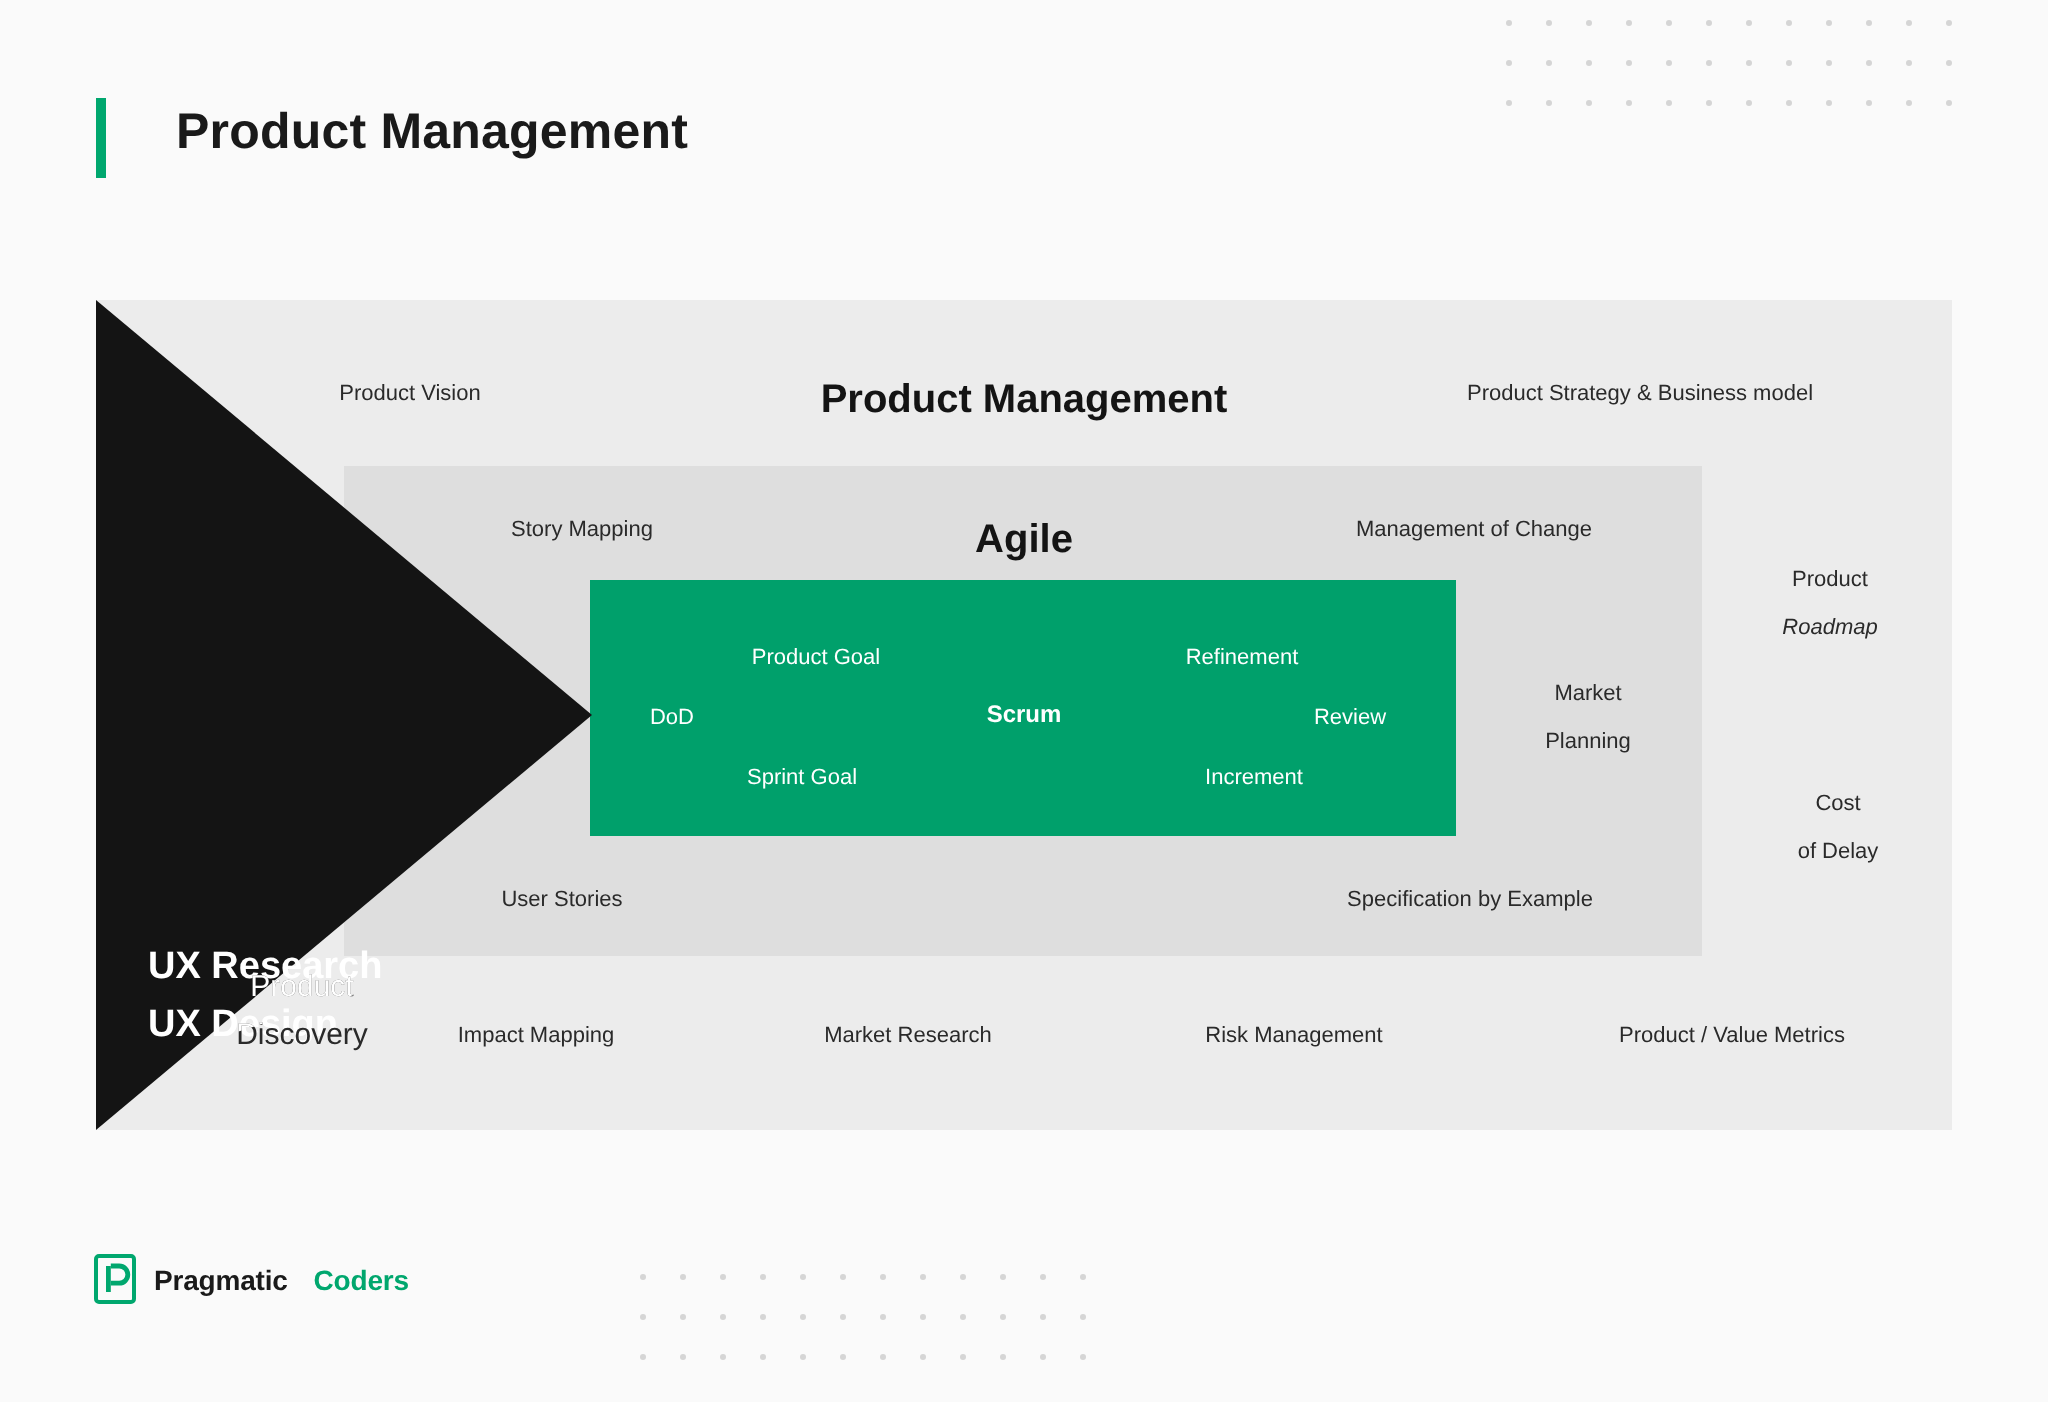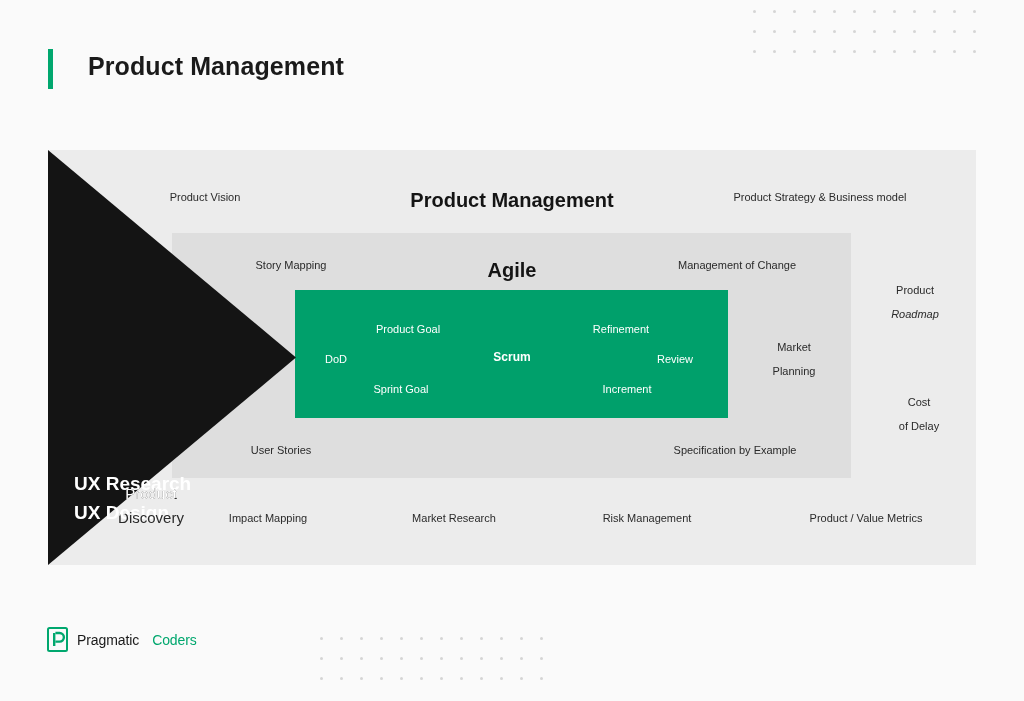--- a/index.html
+++ b/index.html
@@ -145,21 +145,21 @@
 
   
   #logo {
     position: absolute;
     left: 47px;
     top: 627px;
     display: flex;
     align-items: center;
     gap: 9px;
   }
-  .logo-word { font-size: 14px; font-weight: normal; letter-spacing: -0.1px; }
+  .logo-word { font-size: 14px; font-weight: bold; letter-spacing: -0.1px; }
   .logo-word.a { color: #1A1A1A; }
   .logo-word.b { color: #00A76E; margin-left: 4px; }
 </style>
 </head>
 <body>
 
 <div id="canvas">
 
   <div class="header-accent"></div>
   <div class="page-title">Product Management</div>

